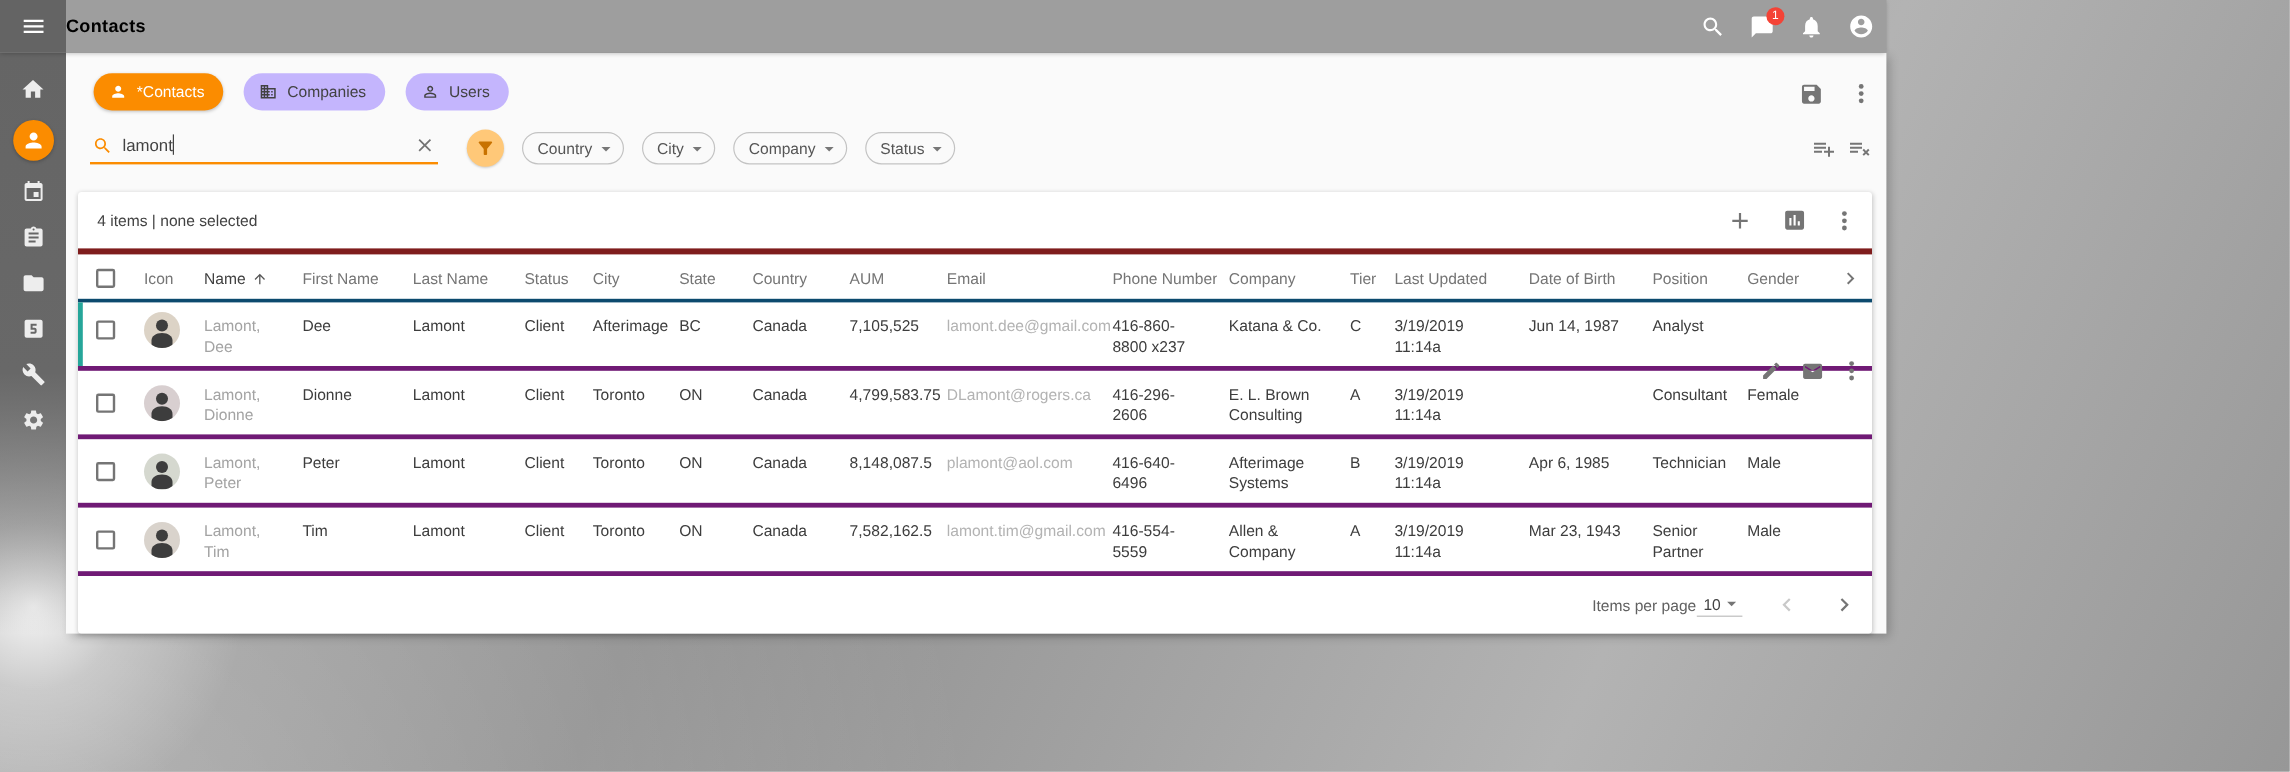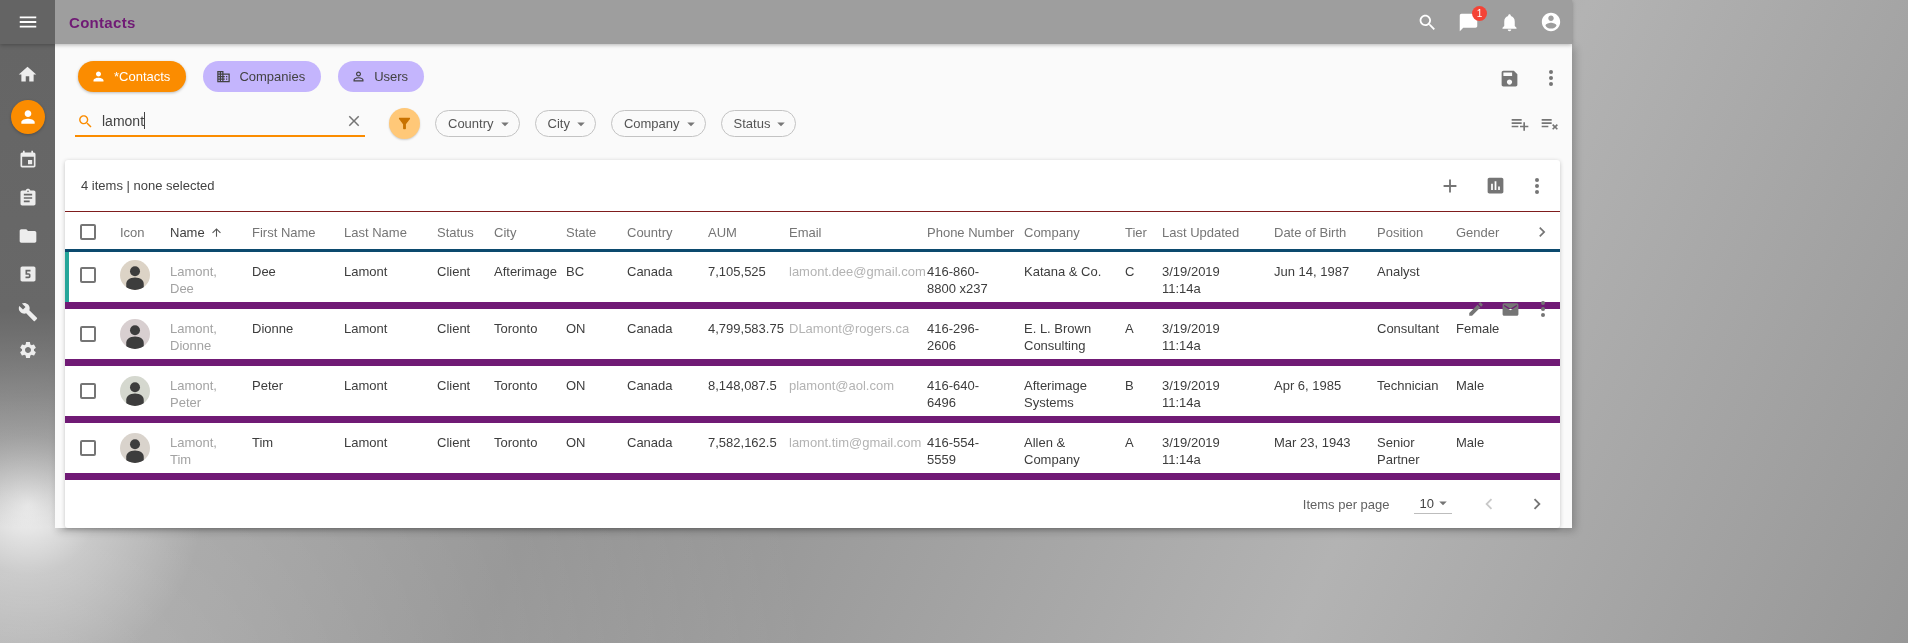--- a/index.html
+++ b/index.html
@@ -7,21 +7,21 @@
   body{font-family:"Liberation Sans",sans-serif;overflow:hidden;background:#9a9a9a}
   .stage{position:relative;width:1908px;height:643px;
     background:
       radial-gradient(circle at 28px 505px, rgba(255,255,255,.88) 0px, rgba(255,255,255,.32) 70px, rgba(255,255,255,0) 175px),
       radial-gradient(circle at 0% 115%, rgba(255,255,255,.28) 0%, rgba(255,255,255,0) 40%),
       linear-gradient(115deg,#a6a6a6 0%,#8e8e8e 35%,#b3b3b3 72%,#979797 100%);}
   .app{position:absolute;left:0;top:0;width:1572px;height:528px}
   
   .topbar{position:absolute;left:0;top:0;width:100%;height:44px;background:#9e9e9e;box-shadow:0 1px 4px rgba(0,0,0,.28);z-index:3;display:flex;align-items:center}
   .menu-btn{width:55px;height:44px;background:#646464;border:none;display:flex;align-items:center;justify-content:center;cursor:pointer;color:#fff;flex:none}
-  .app-title{color:#701a75;font-size:15px;font-weight:700;margin-left:14px;letter-spacing:.3px}
+  .app-title{color:#000000;font-size:15px;font-weight:700;letter-spacing:.3px}
   .topbar-right{position:absolute;right:10px;top:0;height:44px;display:flex;align-items:center;gap:20px}
   .tb-btn{position:relative;cursor:pointer;color:#fff;background:none;border:none;display:flex;padding:0}
   .badge{position:absolute;top:-6px;right:-8px;min-width:15px;height:15px;border-radius:8px;background:#F44336;color:#fff;font-size:10px;display:flex;align-items:center;justify-content:center;padding:0 3px}
   
   .sidebar{position:absolute;left:0;top:44px;width:55px;height:484px;z-index:2;
     background:linear-gradient(180deg,#656565 0%,#686868 55%,rgba(104,104,104,.45) 80%,rgba(104,104,104,0) 100%);
     display:flex;flex-direction:column;align-items:center;padding-top:18px;gap:13px}
   .side-item{width:34px;height:25px;display:flex;align-items:center;justify-content:center;color:#ededed;cursor:pointer;background:none;border:none}
   .side-item.active{height:34px;border-radius:50%;background:#FB8C00;color:#fff;box-shadow:0 1px 3px rgba(0,0,0,.25)}
   
@@ -39,44 +39,44 @@
   .search-box input{border:none;outline:none;background:transparent;font-size:14px;color:#424242;flex:1;font-family:inherit;padding:0;min-width:0}
   .caret-line{position:absolute;left:69px;top:2px;width:1px;height:17px;background:#444}
   .clear-btn{border:none;background:none;color:#757575;cursor:pointer;display:flex;padding:0}
   .funnel-btn{width:31px;height:31px;border-radius:50%;border:none;background:#FFC878;color:#C87200;margin-left:24px;display:flex;align-items:center;justify-content:center;cursor:pointer;box-shadow:0 1px 2px rgba(0,0,0,.18);flex:none}
   .chips{display:flex;gap:15px;margin-left:15px}
   .chip{height:27px;border:1px solid #c3c3c3;border-radius:14px;background:transparent;color:#555;font-size:13px;display:flex;align-items:center;gap:2px;padding:0 5px 0 12px;cursor:pointer;font-family:inherit}
   .chip .ic{color:#777}
   .search-actions{position:absolute;right:12px;top:70px;display:flex;gap:10px;color:#757575}
   
   .card{position:absolute;left:10px;top:116px;width:1495px;height:368px;background:#fff;border-radius:3px;box-shadow:0 1px 4px rgba(0,0,0,.22);display:flex;flex-direction:column}
-  .card-head{height:52px;flex:none;display:flex;align-items:center;padding:0 16px;border-bottom:1px solid #7f1d1d}
+  .card-head{height:52px;flex:none;display:flex;align-items:center;padding:0 16px;border-bottom:5px solid #7f1d1d}
   .summary{font-size:13px;color:#424242}
   .card-head-actions{margin-left:auto;display:flex;align-items:center;gap:24px}
   .grid{display:grid;grid-template-columns:45px 50px 82px 92px 93px 57px 72px 61px 81px 81px 138px 97px 101px 37px 112px 103px 79px 60px 54px}
   .thead{height:40px;flex:none;border-bottom:3px solid #0c4a6e}
   .th{font-size:13px;color:#757575;padding-left:10px;white-space:nowrap;display:flex;align-items:center;height:40px;cursor:pointer;overflow:hidden}
   .th.cb{justify-content:center;padding:0}
   .th.sorted{color:#3f3f3f}
   .sort-ic{margin-left:5px;color:#555;flex:none}
   .th-chev{justify-content:flex-end;padding:0 8px 0 0;color:#757575}
-  .trow{height:57px;flex:none;border-bottom:7px solid #701a75;position:relative;align-items:start}
+  .trow{height:57px;flex:none;border-bottom:4px solid #701a75;position:relative;align-items:start}
   .trow.selected::before{content:"";position:absolute;left:0;top:0;width:4px;height:100%;background:#26A69A}
   .cell{font-size:13px;color:#3d3d3d;line-height:17px;padding:11px 8px 0 10px}
   .cell.cb,.cell.icon-cell{display:flex;justify-content:center;align-items:center;height:100%;padding:0}
   .cell.name-cell{color:#a3a3a3;padding-right:22px}
   .cell.email-cell{color:#b3b3b3}
   .cell.actions{display:flex;align-items:center;justify-content:flex-end;height:100%;padding:0 10px 0 0;gap:16px;color:#757575}
   .checkbox{width:16px;height:16px;border:2px solid #757575;border-radius:2px;background:#fff;display:inline-block;cursor:pointer}
   .avatar{width:30px;height:30px;border-radius:50%;overflow:hidden;display:block}
   .av0{background:#dcd3c6}.av1{background:#d8cfd0}.av2{background:#d5d8cf}.av3{background:#d9d3cc}
   .kebab{width:14px;height:24px;display:flex;align-items:center;justify-content:center;border:none;background:none;cursor:pointer}
   .kdot{width:4px;height:4px;border-radius:50%;background:#757575;box-shadow:0 -6px 0 0 #757575,0 6px 0 0 #757575;display:block}
   .tfoot{margin-top:auto;height:60px;display:flex;align-items:center;justify-content:flex-end;padding-right:12px;color:#616161;font-size:13px}
-  .page-size{display:flex;align-items:center;margin-left:24px;border-bottom:1px solid #bdbdbd;padding:0 0 1px 6px;cursor:pointer;color:#424242;background:none;font-family:inherit;font-size:13px;border-top:none;border-left:none;border-right:none}
+  .page-size{display:flex;align-items:center;border-bottom:1px solid #bdbdbd;padding:0 0 1px 6px;cursor:pointer;color:#424242;background:none;font-family:inherit;font-size:13px;border-top:none;border-left:none;border-right:none}
   .page-size .ic{color:#757575}
   .pag-btn{border:none;background:none;display:flex;margin-left:26px;cursor:pointer;color:#757575;padding:0}
   .pag-btn.disabled{color:#c9c9c9}
 </style>
 </head>
 <body>
 
 <div class="stage">
   <div class="app">
 

